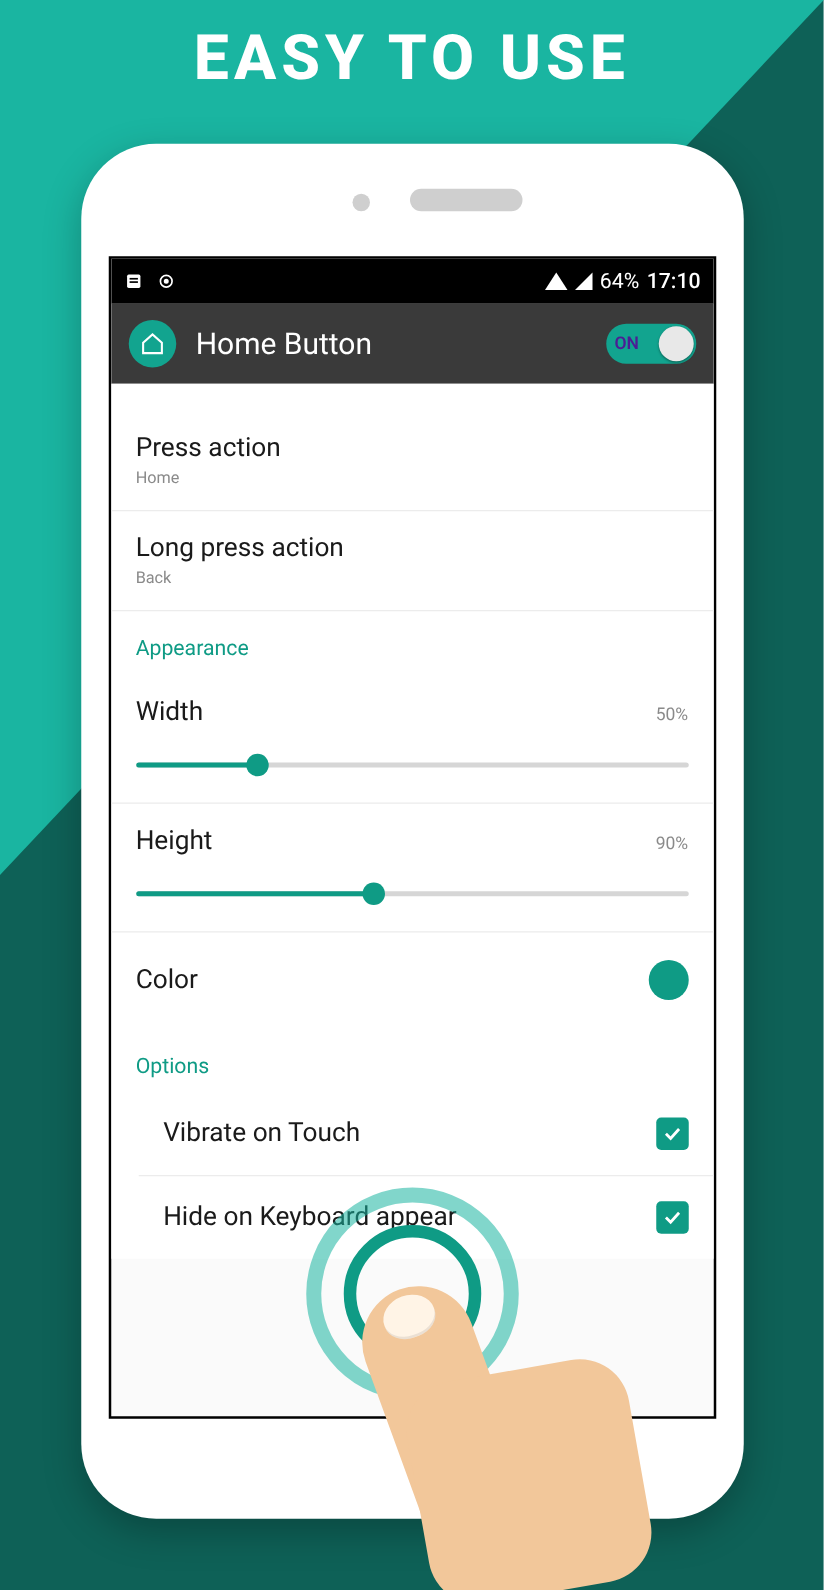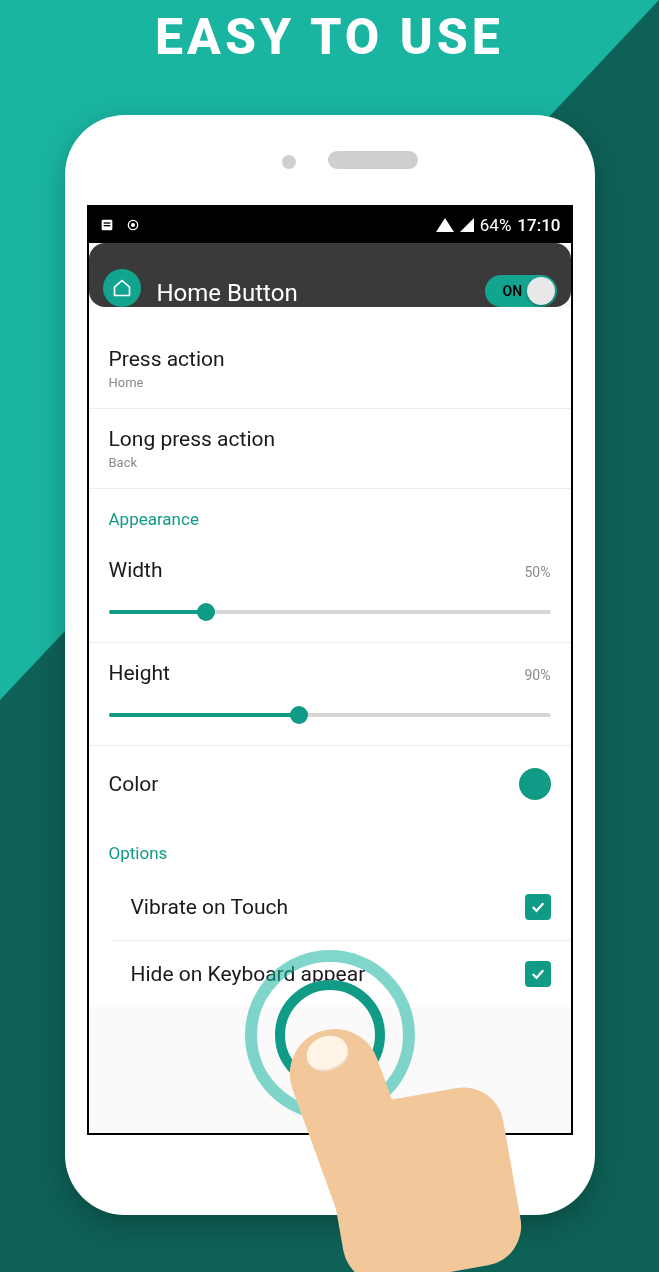--- a/index.html
+++ b/index.html
@@ -7,21 +7,21 @@
   .bg {
     width: 659px; height: 1272px; position: relative;
     background: #0e6157;
   }
   .bg-triangle {
     position: absolute; top: 0; left: 0; width: 0; height: 0;
     border-top: 700px solid #1ab5a1;
     border-right: 659px solid transparent;
   }
   .headline {
-    position: absolute; top: 8px; left: 0; width: 100%;
+    position: absolute; top: 18px; left: 0; width: 100%;
     text-align: center; color: #ffffff; font-weight: 800;
     font-size: 50px; letter-spacing: 4px;
   }
   .phone {
     position: absolute; top: 115px; left: 50%; transform: translateX(-50%);
     width: 530px; height: 1100px; background: #ffffff;
     border-radius: 60px; box-shadow: 0 10px 30px rgba(0,0,0,.25);
     display: flex; flex-direction: column; align-items: center;
   }
   .speaker-dot {
@@ -46,33 +46,33 @@
   .s-icon { width: 16px; height: 16px; display: inline-block; }
   .tri { width: 0; height: 0; border-left: 14px solid transparent; border-bottom: 14px solid #fff; }
   .wifi {
     width: 0; height: 0; border-left: 9px solid transparent;
     border-right: 9px solid transparent; border-bottom: 14px solid #fff;
   }
   .clock { font-weight: 500; }
   
   .appbar {
     height: 64px; background: #3a3a3a; color: #fff; display: flex;
-    align-items: flex-end; padding: 0 14px; gap: 16px; border-radius: 16px;
+    align-items: center; padding: 0 14px; gap: 16px;
   }
   .home-chip {
     width: 38px; height: 38px; border-radius: 50%; background: #12a48f;
     display: flex; align-items: center; justify-content: center;
   }
   .home-chip svg { width: 20px; height: 20px; }
   .appbar-title { font-size: 24px; font-weight: 400; }
   .toggle {
     margin-left: auto; width: 72px; height: 32px; border-radius: 16px;
     background: #12a48f; position: relative; display: flex; align-items: center;
   }
-  .toggle-label { color: #000000; font-size: 14px; font-weight: 600; margin-left: 18px; }
+  .toggle-label { color: #4c1d95; font-size: 14px; font-weight: 600; margin-left: 7px; }
   .toggle-knob {
     position: absolute; right: 2px; top: 2px; width: 28px; height: 28px;
     border-radius: 50%; background: #e8e8e8; box-shadow: 0 1px 2px rgba(0,0,0,.4);
   }
   
   .list { background: #ffffff; }
   .item {
     padding: 18px 20px; border-bottom: 1px solid #ececec;
     display: flex; flex-direction: column; gap: 4px;
   }

